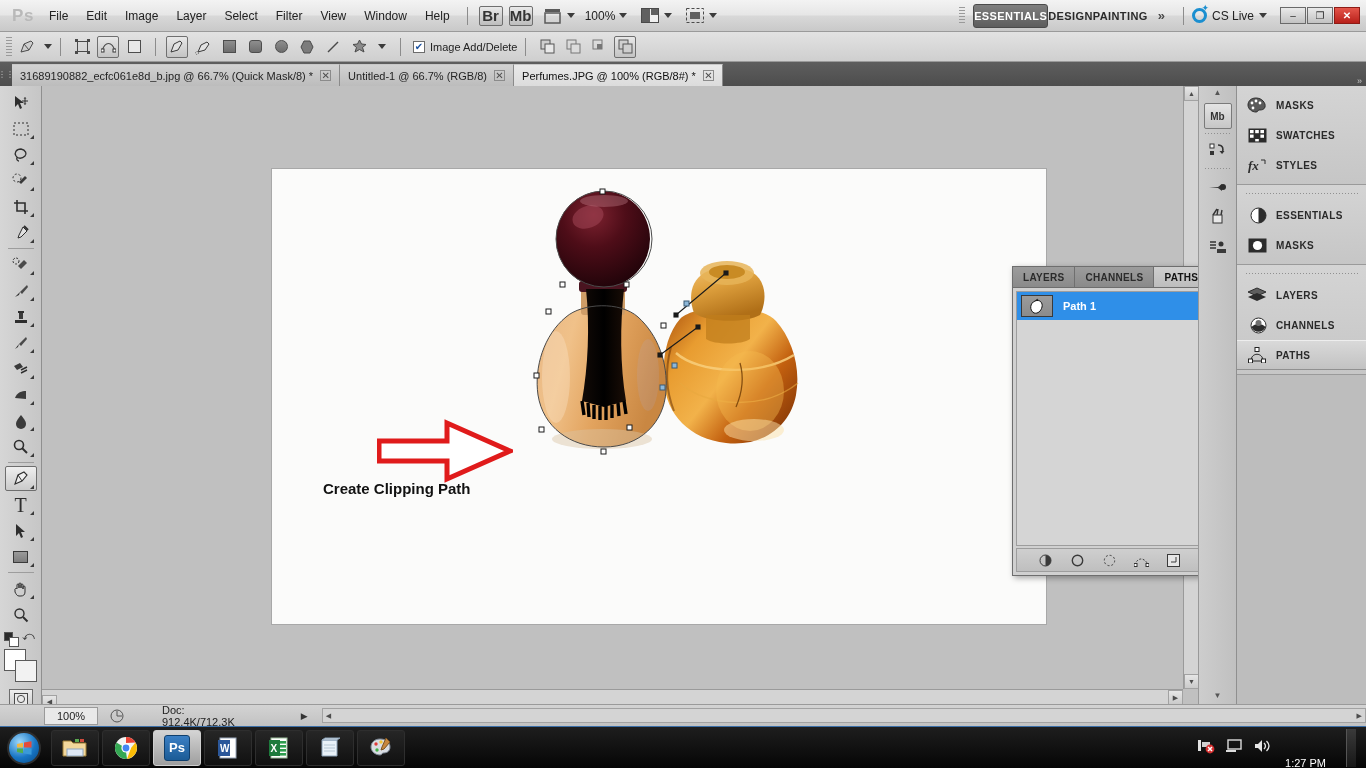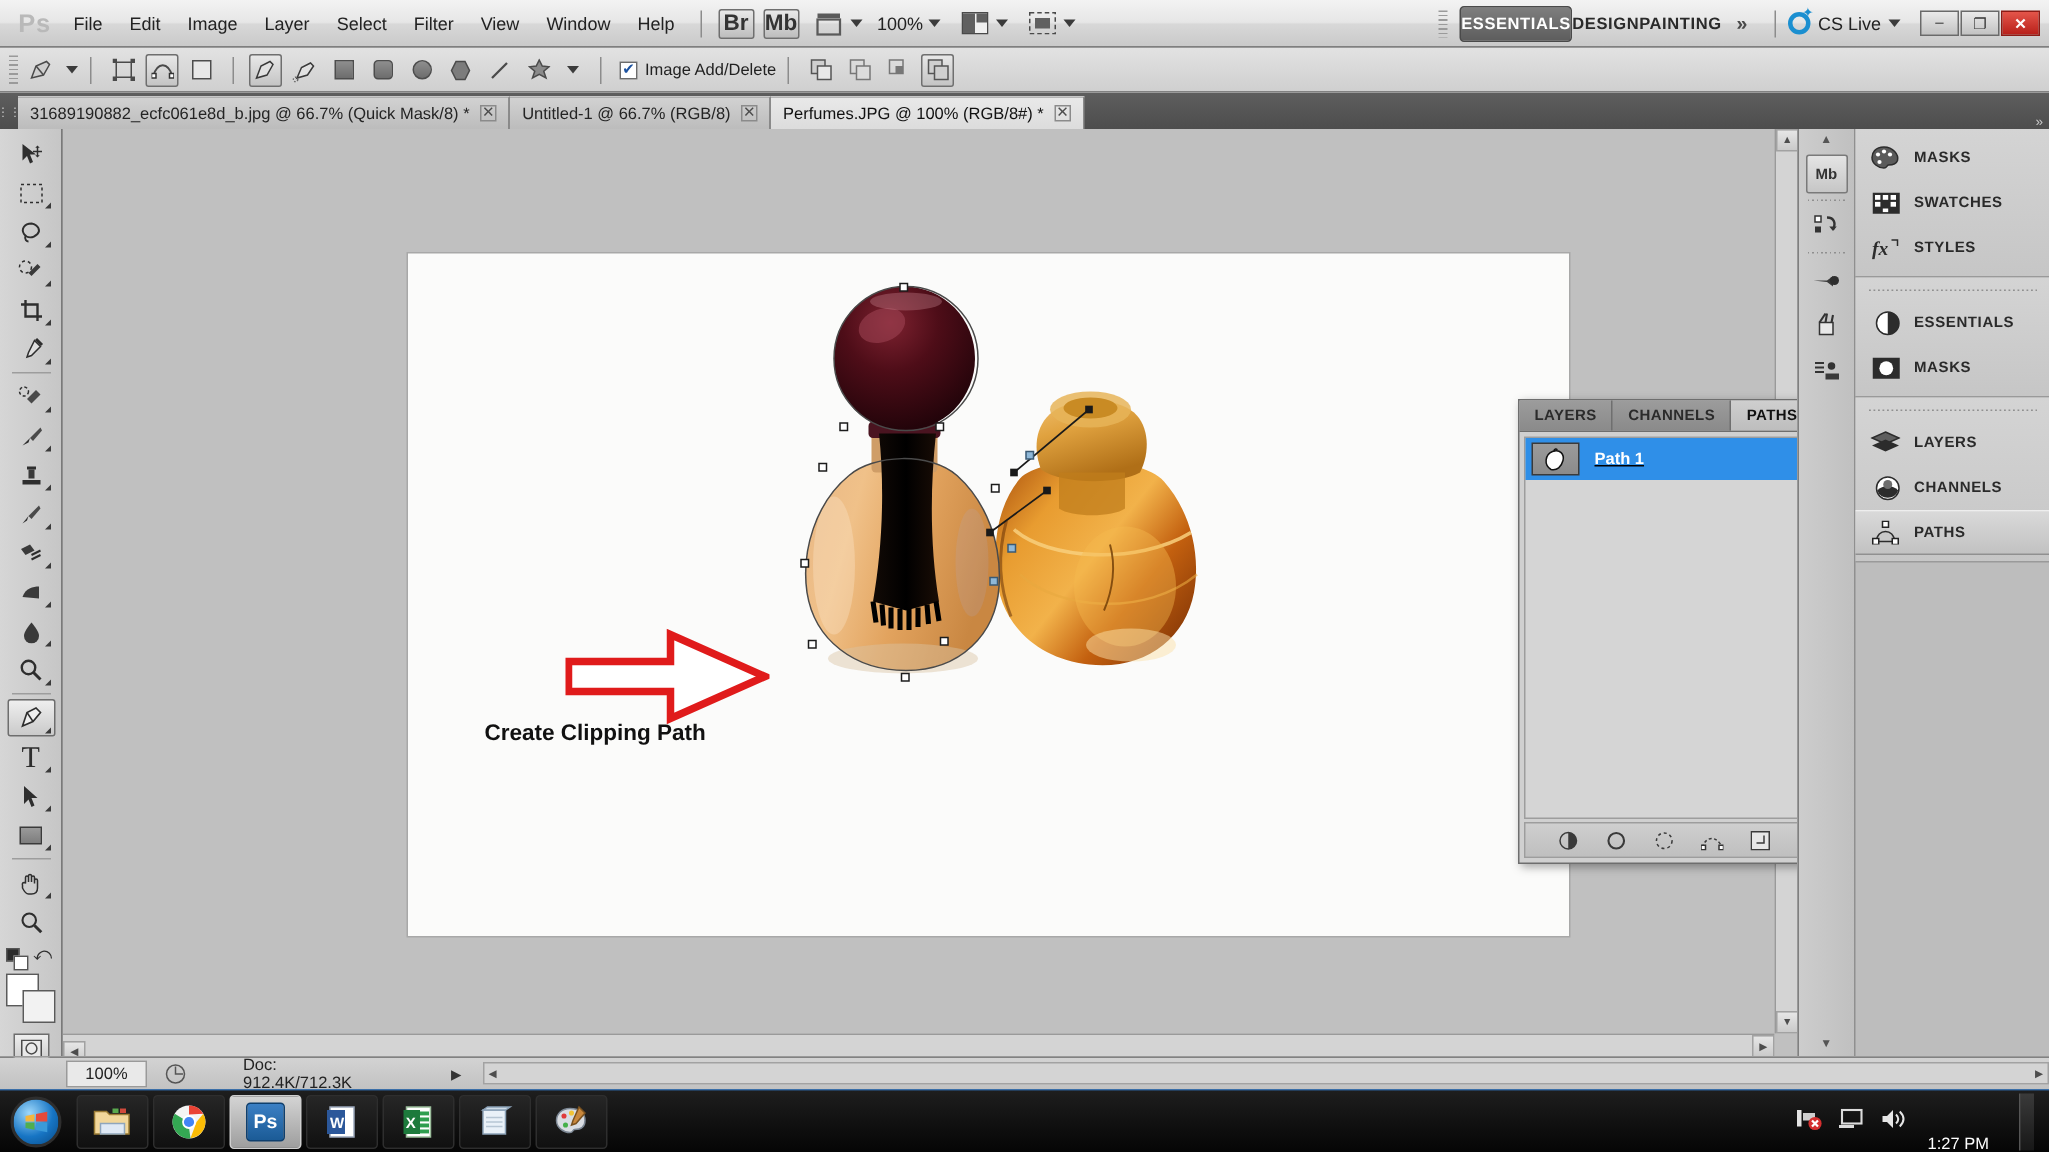--- a/index.html
+++ b/index.html
@@ -155,21 +155,21 @@
     background: linear-gradient(#9c9c9c,#8a8a8a); border-bottom:1px solid #6e6e6e;
   }
   .p-tab {
     display:flex; align-items:center; padding: 0 10px;
     font: bold 10px "Liberation Sans", sans-serif; color:#2b2b2b; letter-spacing:.3px;
     border-right: 1px solid #6f6f6f;
   }
   .p-tab.active { background: linear-gradient(#cfcfcf,#bdbdbd); color:#111; }
   #paths-list { position:absolute; left:3px; top:24px; width:218px; height:255px; background:#d5d5d5; border:1px solid #9d9d9d;}
   .path-row {
-    height: 28px; display: flex; align-items: center; gap: 10px; padding-left: 4px; text-decoration: underline;
+    height: 28px; display: flex; align-items: center; gap: 10px; padding-left: 4px;
   }
   .path-row.sel { background: #2f8fe8; }
   .path-thumb {
     width: 32px; height: 22px; background: linear-gradient(#9b9b9b,#8b8b8b);
     border: 1px solid #3a3a3a; display:flex;align-items:center;justify-content:center;
   }
   .path-name { font: bold 11px "Liberation Sans", sans-serif; color: #fff; }
   #paths-bottom {
     position:absolute; left:3px; bottom:3px; width:218px; height:24px;
     background: linear-gradient(#cfcfcf,#bfbfbf); border:1px solid #9d9d9d;

